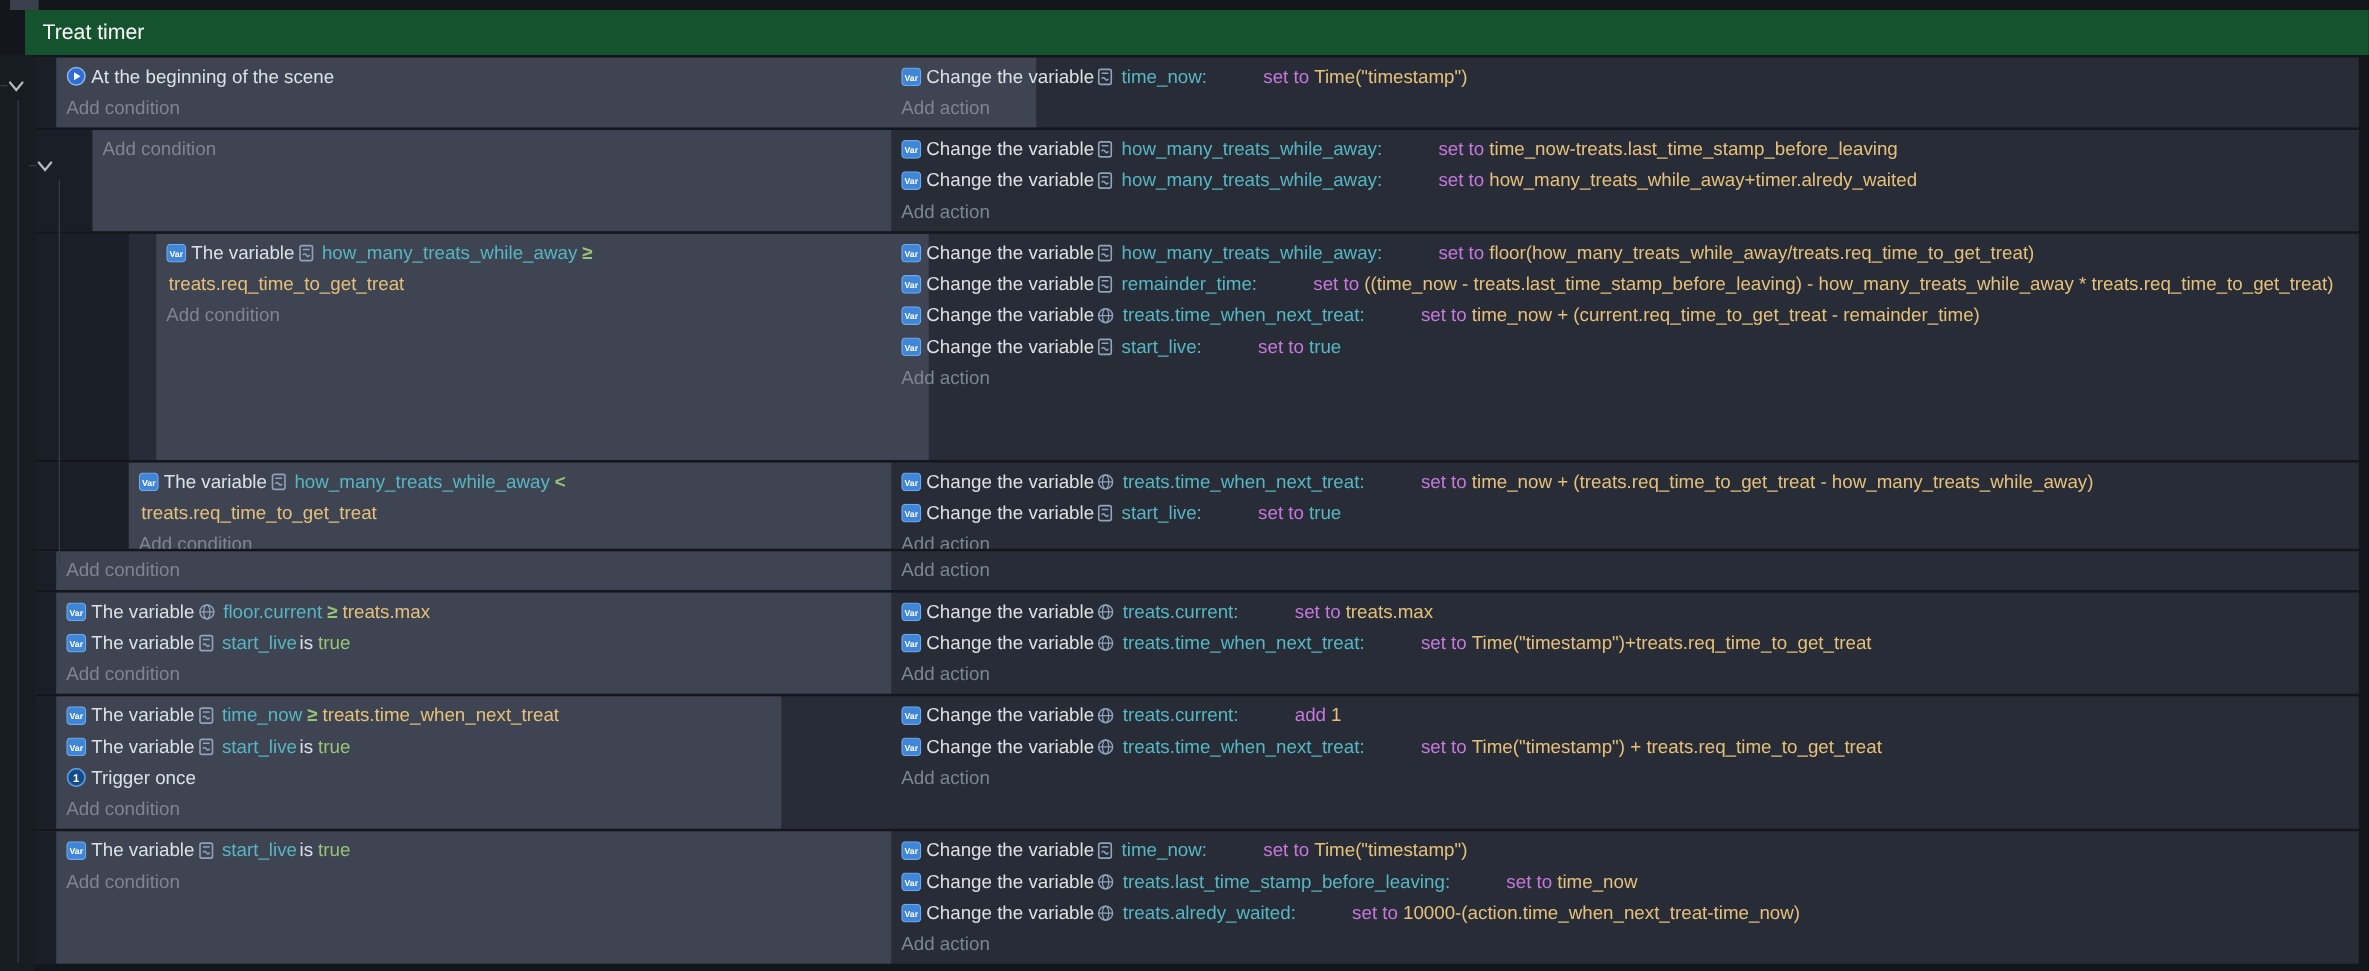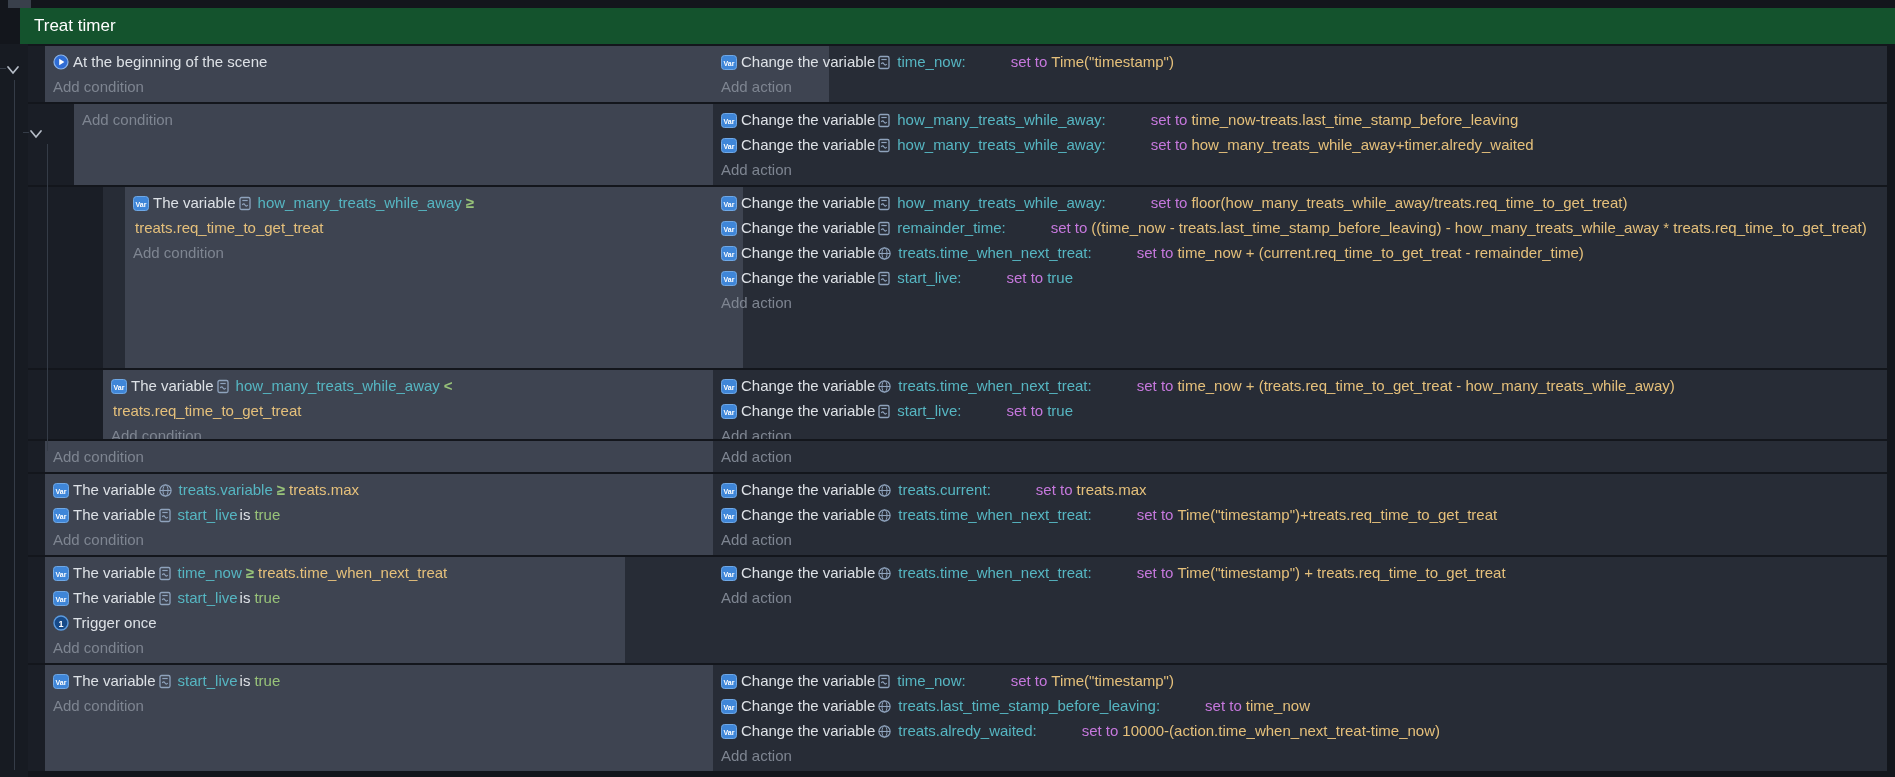--- a/index.html
+++ b/index.html
@@ -178,21 +178,21 @@
       <div class="row" style="height: 81px;">
         <div class="gutter" style="width: 17px;"></div>
         <div class="cond" style="left: 17px; width: 668px;">
           <div class="line"><span class="icon"><svg width="16" height="15" viewBox="0 0 16 15">
                 <rect x="0.5" y="0.5" width="15" height="14" rx="3" fill="#3f86d8" stroke="#6fa8e6" stroke-width="1"></rect>
                 <text x="8" y="10.5" font-size="7" font-weight="bold" fill="#ffffff" text-anchor="middle" font-family="Liberation Sans,sans-serif">Var</text>
               </svg></span><span class="seg txt">The variable</span><span class="icon"><svg width="15" height="15" viewBox="0 0 15 15">
                 <circle cx="7.5" cy="7.5" r="5.6" fill="none" stroke="#8fa3bd" stroke-width="1.2"></circle>
                 <ellipse cx="7.5" cy="7.5" rx="2.5" ry="5.6" fill="none" stroke="#8fa3bd" stroke-width="1"></ellipse>
                 <line x1="1.9" y1="7.5" x2="13.1" y2="7.5" stroke="#8fa3bd" stroke-width="1"></line>
-              </svg></span><span class="seg name">treats.variable</span><span class="seg cmp">≥</span><span class="seg expr">treats.max</span></div>
+              </svg></span><span class="seg name">floor.current</span><span class="seg cmp">≥</span><span class="seg expr">treats.max</span></div>
           <div class="line"><span class="icon"><svg width="16" height="15" viewBox="0 0 16 15">
                 <rect x="0.5" y="0.5" width="15" height="14" rx="3" fill="#3f86d8" stroke="#6fa8e6" stroke-width="1"></rect>
                 <text x="8" y="10.5" font-size="7" font-weight="bold" fill="#ffffff" text-anchor="middle" font-family="Liberation Sans,sans-serif">Var</text>
               </svg></span><span class="seg txt">The variable</span><span class="icon"><svg width="14" height="15" viewBox="0 0 14 15">
                 <rect x="2" y="1.5" width="10" height="12" rx="1.5" fill="none" stroke="#8fa3bd" stroke-width="1.3"></rect>
                 <path d="M4.3 9 q1.4 -2.2 2.7 0 t2.7 0" fill="none" stroke="#8fa3bd" stroke-width="1.2"></path>
                 <line x1="4.3" y1="4.5" x2="9.7" y2="4.5" stroke="#8fa3bd" stroke-width="1.2"></line>
               </svg></span><span class="seg name">start_live</span><span class="seg txt">is</span><span class="seg bool">true</span></div>
           <div class="line add">Add condition</div>
         </div>
@@ -235,20 +235,28 @@
                 <path d="M4.3 9 q1.4 -2.2 2.7 0 t2.7 0" fill="none" stroke="#8fa3bd" stroke-width="1.2"></path>
                 <line x1="4.3" y1="4.5" x2="9.7" y2="4.5" stroke="#8fa3bd" stroke-width="1.2"></line>
               </svg></span><span class="seg name">start_live</span><span class="seg txt">is</span><span class="seg bool">true</span></div>
           <div class="line"><span class="icon"><svg width="16" height="16" viewBox="0 0 16 16">
                 <circle cx="8" cy="8" r="7" fill="#174a88" stroke="#5b9be0" stroke-width="1.4"></circle>
                 <text x="8" y="11.5" font-size="9" font-weight="bold" fill="#ffffff" text-anchor="middle" font-family="Liberation Sans,sans-serif">1</text>
               </svg></span><span class="seg txt">Trigger once</span></div>
           <div class="line add">Add condition</div>
         </div>
         <div class="act">
+          <div class="line"><span class="icon"><svg width="16" height="15" viewBox="0 0 16 15">
+                <rect x="0.5" y="0.5" width="15" height="14" rx="3" fill="#3f86d8" stroke="#6fa8e6" stroke-width="1"></rect>
+                <text x="8" y="10.5" font-size="7" font-weight="bold" fill="#ffffff" text-anchor="middle" font-family="Liberation Sans,sans-serif">Var</text>
+              </svg></span><span class="seg txt">Change the variable</span><span class="icon"><svg width="15" height="15" viewBox="0 0 15 15">
+                <circle cx="7.5" cy="7.5" r="5.6" fill="none" stroke="#8fa3bd" stroke-width="1.2"></circle>
+                <ellipse cx="7.5" cy="7.5" rx="2.5" ry="5.6" fill="none" stroke="#8fa3bd" stroke-width="1"></ellipse>
+                <line x1="1.9" y1="7.5" x2="13.1" y2="7.5" stroke="#8fa3bd" stroke-width="1"></line>
+              </svg></span><span class="seg name">treats.current:</span><span class="seg op">add</span><span class="seg expr">1</span></div>
           <div class="line"><span class="icon"><svg width="16" height="15" viewBox="0 0 16 15">
                 <rect x="0.5" y="0.5" width="15" height="14" rx="3" fill="#3f86d8" stroke="#6fa8e6" stroke-width="1"></rect>
                 <text x="8" y="10.5" font-size="7" font-weight="bold" fill="#ffffff" text-anchor="middle" font-family="Liberation Sans,sans-serif">Var</text>
               </svg></span><span class="seg txt">Change the variable</span><span class="icon"><svg width="15" height="15" viewBox="0 0 15 15">
                 <circle cx="7.5" cy="7.5" r="5.6" fill="none" stroke="#8fa3bd" stroke-width="1.2"></circle>
                 <ellipse cx="7.5" cy="7.5" rx="2.5" ry="5.6" fill="none" stroke="#8fa3bd" stroke-width="1"></ellipse>
                 <line x1="1.9" y1="7.5" x2="13.1" y2="7.5" stroke="#8fa3bd" stroke-width="1"></line>
               </svg></span><span class="seg name">treats.time_when_next_treat:</span><span class="seg op">set to</span><span class="seg expr">Time("timestamp") + treats.req_time_to_get_treat</span></div>
           <div class="line add">Add action</div>
         </div>

